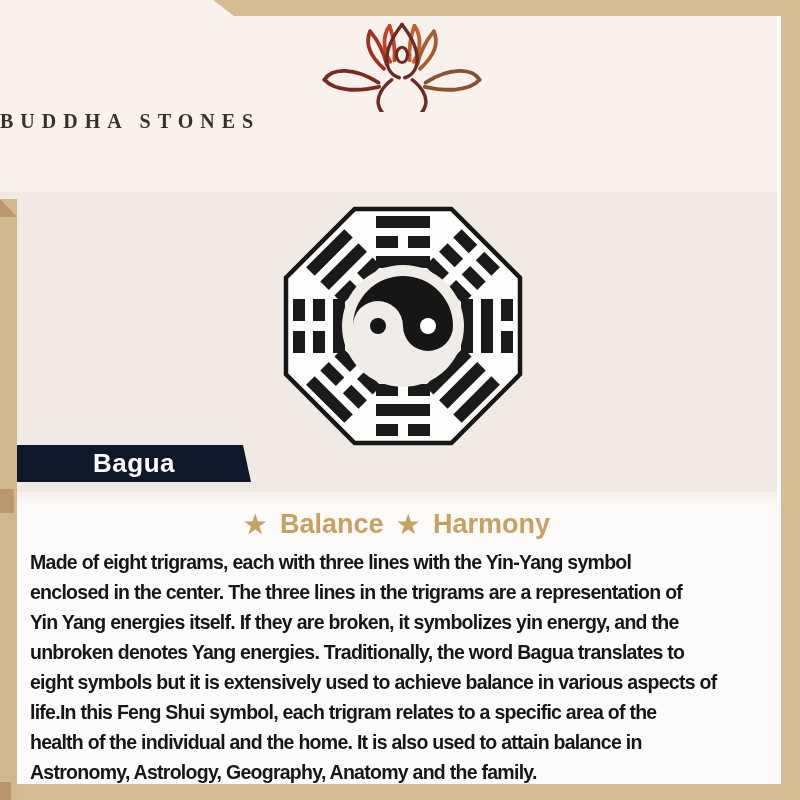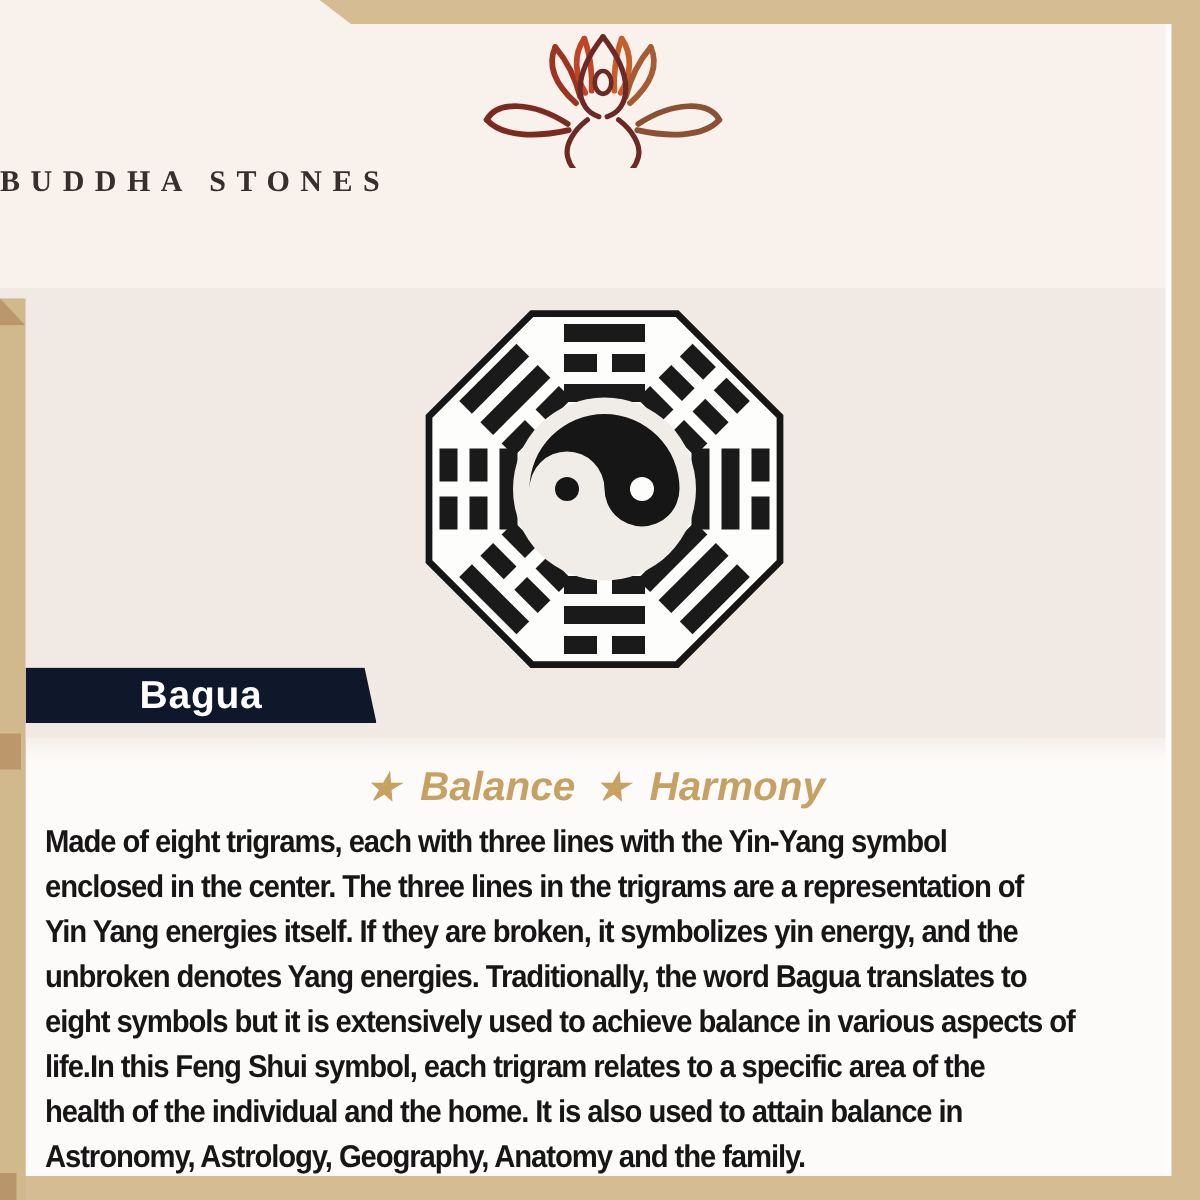--- a/index.html
+++ b/index.html
@@ -15,21 +15,21 @@
     letter-spacing:7px;color:#35302b;}
   .page-title{left:0;top:140px;width:800px;text-align:center;
     font-size:40px;font-weight:bold;color:#c9a264;letter-spacing:0.5px;}
 
   .middle-section{left:0;top:192px;width:779px;height:300px;background:#f0e9e4;}
   .bagua-svg{left:268px;top:191px;width:270px;height:270px;}
 
   .text-panel{left:17px;top:492px;width:762px;height:292px;
     background:linear-gradient(#f6efea 0,#fdfbfa 16px,#fdfbfa 100%);}
   .benefits-heading{left:0;top:509px;width:800px;text-align:center;
-    font-size:27px;font-weight:bold;color:#c6a161;font-style:italic;}
+    font-size:27px;font-weight:bold;color:#c6a161;}
   .benefits-heading .star{position:static;font-size:25px;}
   .benefits-heading .word{position:static;margin:0 6px;}
   .body-text{left:30px;top:547px;width:800px;transform:scaleX(0.93);transform-origin:0 0;}
   .body-line{position:static;white-space:nowrap;font-size:21px;font-weight:bold;
     letter-spacing:-0.8px;line-height:30px;color:#161616;}
 
   .left-strip{left:0;top:199px;width:17px;height:601px;background:#d2b88d;}
   .bevel-top{left:0;top:199px;width:17px;height:18px;background:#bb976b;
     clip-path:polygon(0 0,100% 100%,0 100%);}
   .bevel-mid{left:0;top:489px;width:14px;height:24px;background:#bb976b;}

